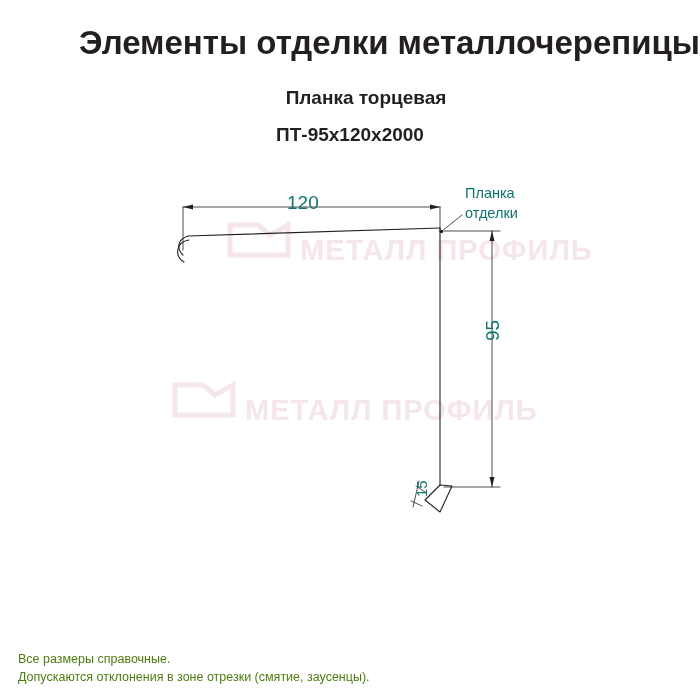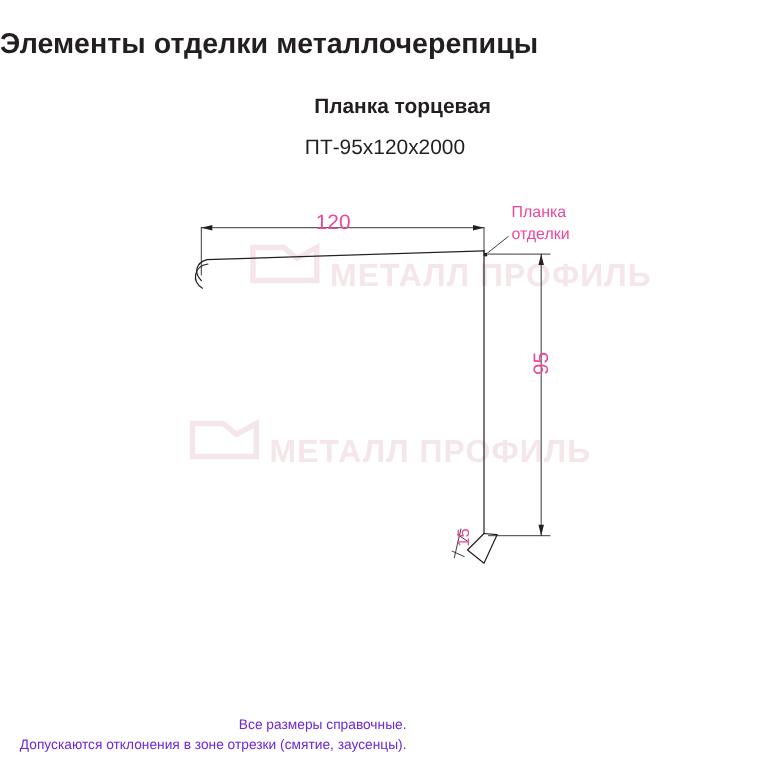--- a/index.html
+++ b/index.html
@@ -18,68 +18,67 @@
   .page {
     position: relative;
     width: 700px;
     height: 700px;
   }
   .title-main {
     position: absolute;
     top: 24px;
     left: 0;
     width: 700px;
-    text-align: left;
-    font-size: 26px;
+    text-align: right;
+    font-size: 33px;
     font-weight: bold;
     letter-spacing: 0px;
   }
   .title-sub {
     position: absolute;
     top: 87px;
     left: 16px;
     width: 700px;
     text-align: center;
     font-size: 19px;
     font-weight: bold;
   }
   .title-code {
     position: absolute;
     top: 124px;
     left: 0;
     width: 700px;
     text-align: center;
     font-size: 19px;
-    font-weight: normal;
+    font-weight: bold;
   }
   .watermark-layer {
     position: absolute;
     inset: 0;
     pointer-events: none;
   }
   .drawing-layer {
     position: absolute;
     inset: 0;
   }
   .footer {
     position: absolute;
     left: 18px;
     bottom: 14px;
     font-size: 12.5px;
     line-height: 1.45;
-    color: #6d28d9;
-    text-align: right;
+    color: #4d7c0f;
   }
   .footer div {
     white-space: nowrap;
   }
   .lbl {
     position: absolute;
     font-size: 15px;
-    color: #ec4899;
+    color: #0f766e;
     white-space: nowrap;
   }
   .lbl-120 { left: 287px; top: 192px; font-size: 19px; }
   .lbl-95  { left: 482px; top: 341px; font-size: 19px; transform: rotate(-90deg); transform-origin: left top; }
   .lbl-15  { left: 413px; top: 497px; font-size: 15px; transform: rotate(-90deg); transform-origin: left top; }
   .lbl-face {
     left: 465px; top: 184px;
     font-size: 14.5px;
     line-height: 1.35;
     text-align: left;

